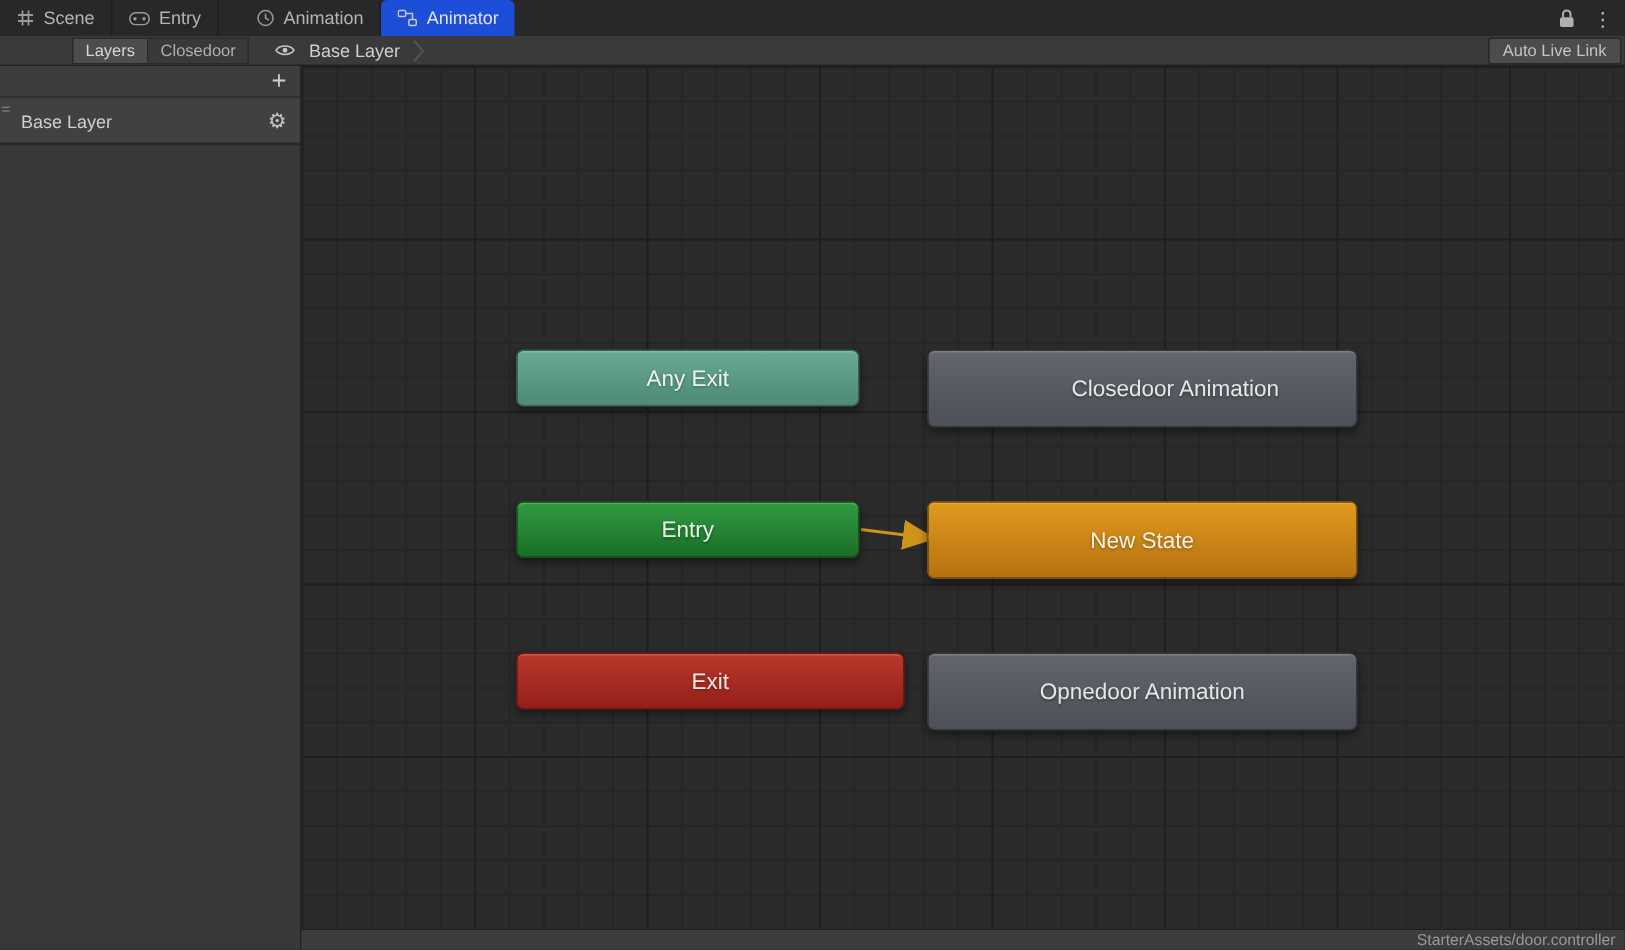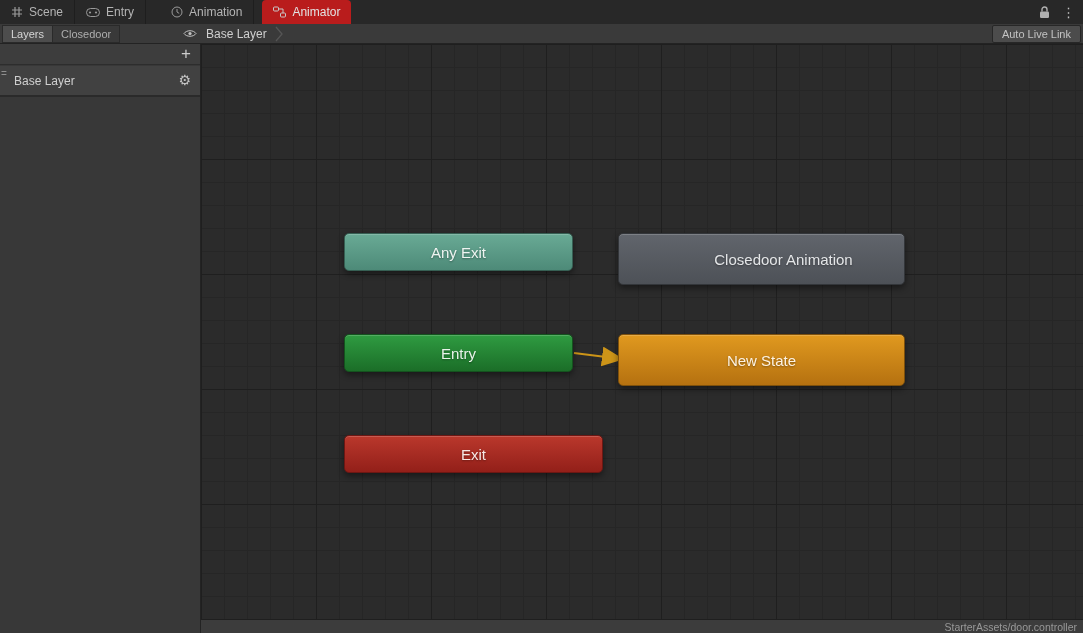--- a/index.html
+++ b/index.html
@@ -19,41 +19,40 @@
     display:flex; align-items:stretch;
   }
   .tab {
     display:flex; align-items:center; gap:6px;
     padding:0 11px; font-size:12px; color:#b4b4b4;
     border-right:1px solid rgba(0,0,0,0.25);
     cursor:default; white-space:nowrap;
   }
   .tab.gap { margin-left:14px; }
   .tab.active {
-    background:#b91c1c; color:#e2e2e2;
+    background:#1d4ed8; color:#e2e2e2;
     border-radius:4px 4px 0 0; border-right:none;
-    margin-left:8px;
   }
   .tabbar-right {
     margin-left:auto; display:flex; align-items:center;
     gap:12px; padding-right:8px;
   }
   .kebab { font-size:13px; color:#c2c2c2; line-height:1; }
 
   
   .toolbar {
     position:absolute; top:24px; left:0; right:0; height:20px;
     background:#3a3a3a; border-bottom:1px solid #232323;
   }
   .seg { position:absolute; left:2px; top:1px; height:18px; display:flex; }
   .seg-btn {
     font-size:11px; display:flex; align-items:center; padding:0 8px;
     border:1px solid #2a2a2a; border-left:none;
   }
-  .seg-btn:first-child { border-left:1px solid #2a2a2a; }
+  .seg-btn:first-child { border-left:1px solid #2a2a2a;margin-left:46px; }
   .seg-btn.on  { background:#4d4d4d; color:#d6d6d6; }
   .seg-btn.off { background:#393939; color:#aeaeae; }
   .eye-wrap { position:absolute; left:183px; top:5px; }
   .breadcrumb {
     position:absolute; left:206px; top:0; height:20px;
     display:flex; align-items:center; gap:8px;
     font-size:12px; color:#cfcfcf;
   }
   .crumb-sep { display:block; }
   .auto-live {
@@ -246,17 +245,20 @@
   </div>
   <div class="node node-entry">
     <span>Entry</span>
   </div>
   <div class="node node-new">
     <span>New State</span>
   </div>
   <div class="node node-exit">
     <span>Exit</span>
   </div>
+  <div class="node node-opnedoor">
+    <span>Opnedoor Animation</span>
+  </div>
 </div>
 
 <div class="statusbar">
   <span>StarterAssets/door.controller</span>
 </div>
 
 </body></html>

